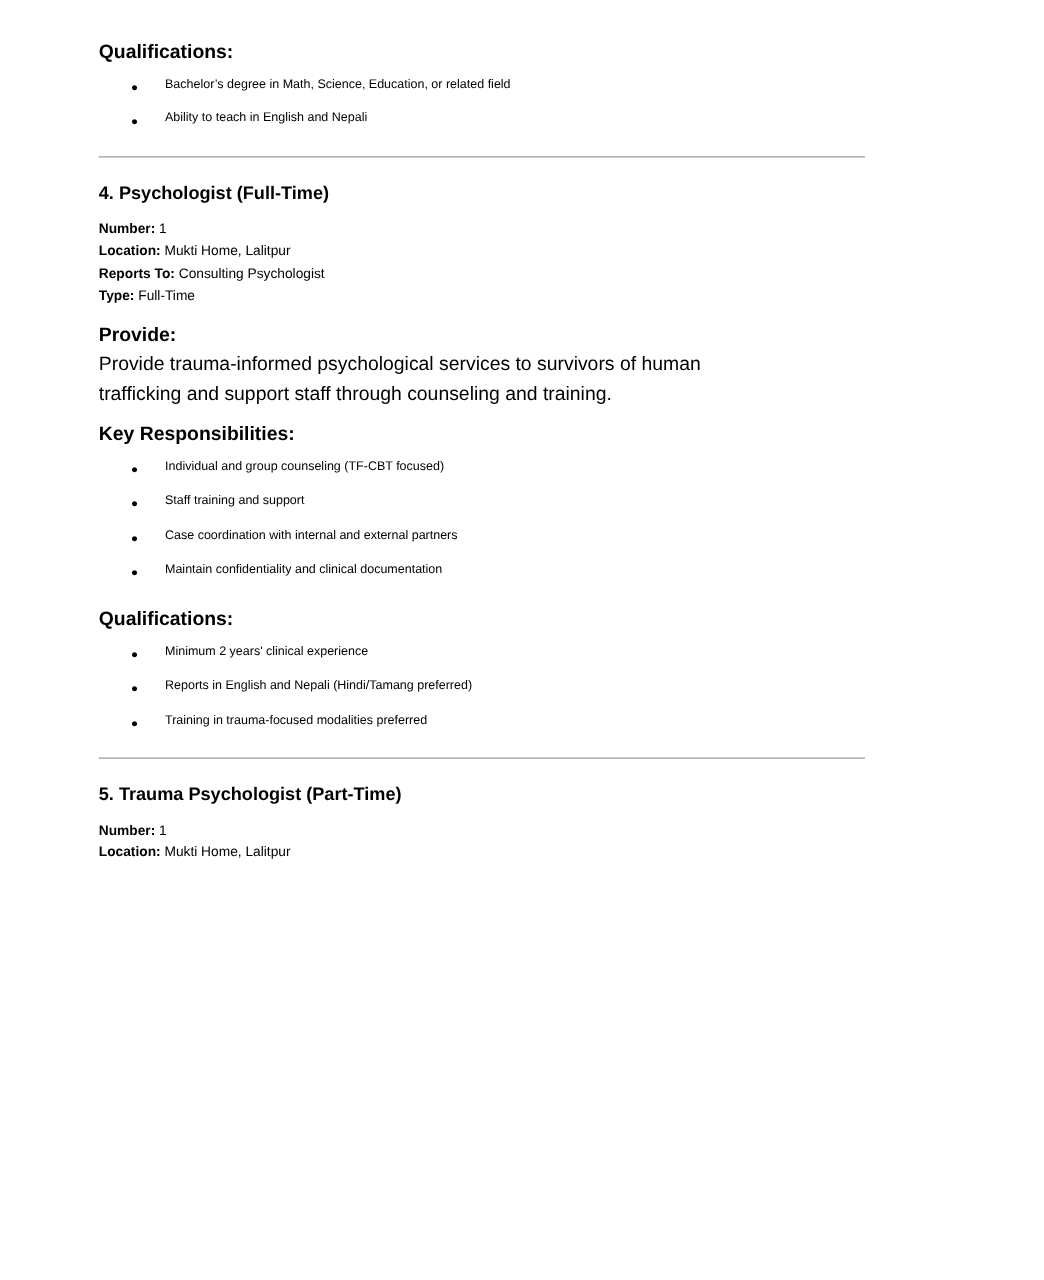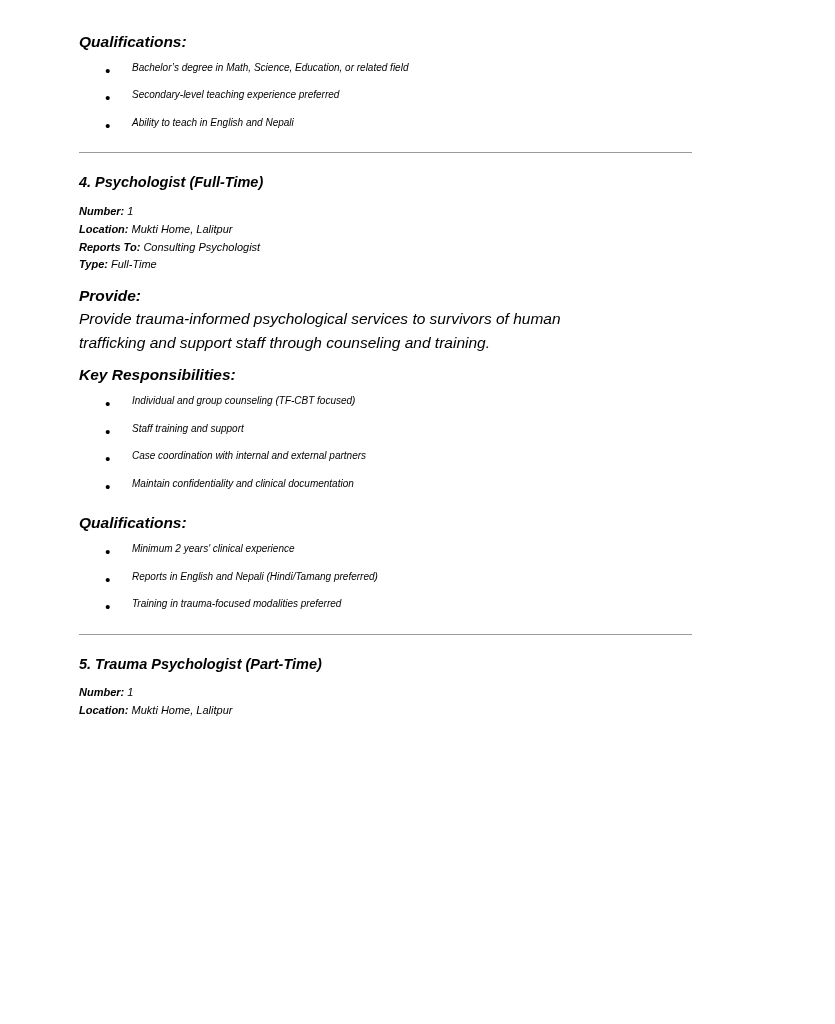--- a/index.html
+++ b/index.html
@@ -14,21 +14,20 @@
     color: #000000;
     -webkit-font-smoothing: antialiased;
   }
   .page {
     position: relative;
     width: 692px;
     height: 1024px;
     box-sizing: border-box;
     padding: 32px 66px 0 79px;
     overflow: hidden;
-    font-style: italic;
   }
   .section { margin: 0; }
 
   .heading {
     font-size: 15.5px;
     font-weight: bold;
     line-height: 1.35;
     margin: 0 0 8px 0;
   }
   .job-title {
@@ -81,21 +80,20 @@
 </style>
 </head>
 <body>
 
 <div class="page">
 
   <div class="section">
     <p class="heading">Qualifications:</p>
     <ul class="bullets">
       <li>Bachelor’s degree in Math, Science, Education, or related field</li>
-      <li>Secondary-level teaching experience preferred</li>
       <li>Ability to teach in English and Nepali</li>
     </ul>
   </div>
 
   <hr class="divider">
 
   <div class="section">
     <p class="job-title">4. Psychologist (Full-Time)</p>
 
     <div class="meta-block">

